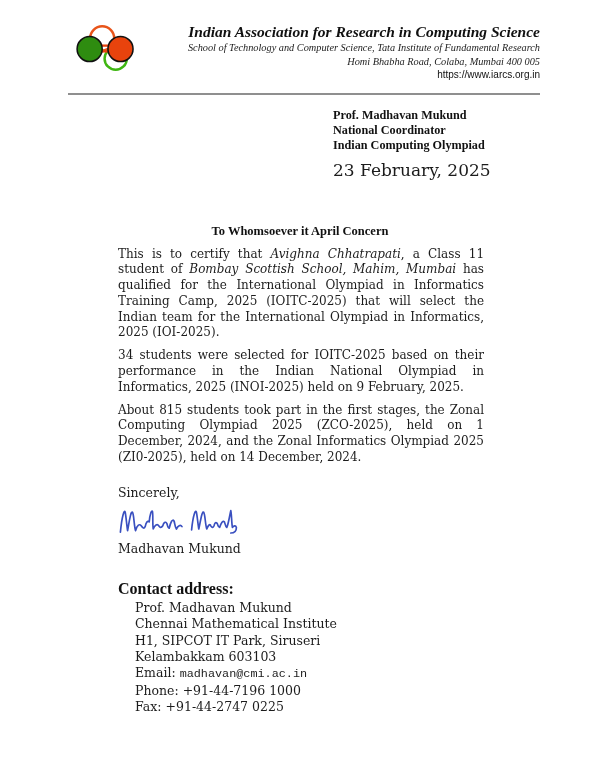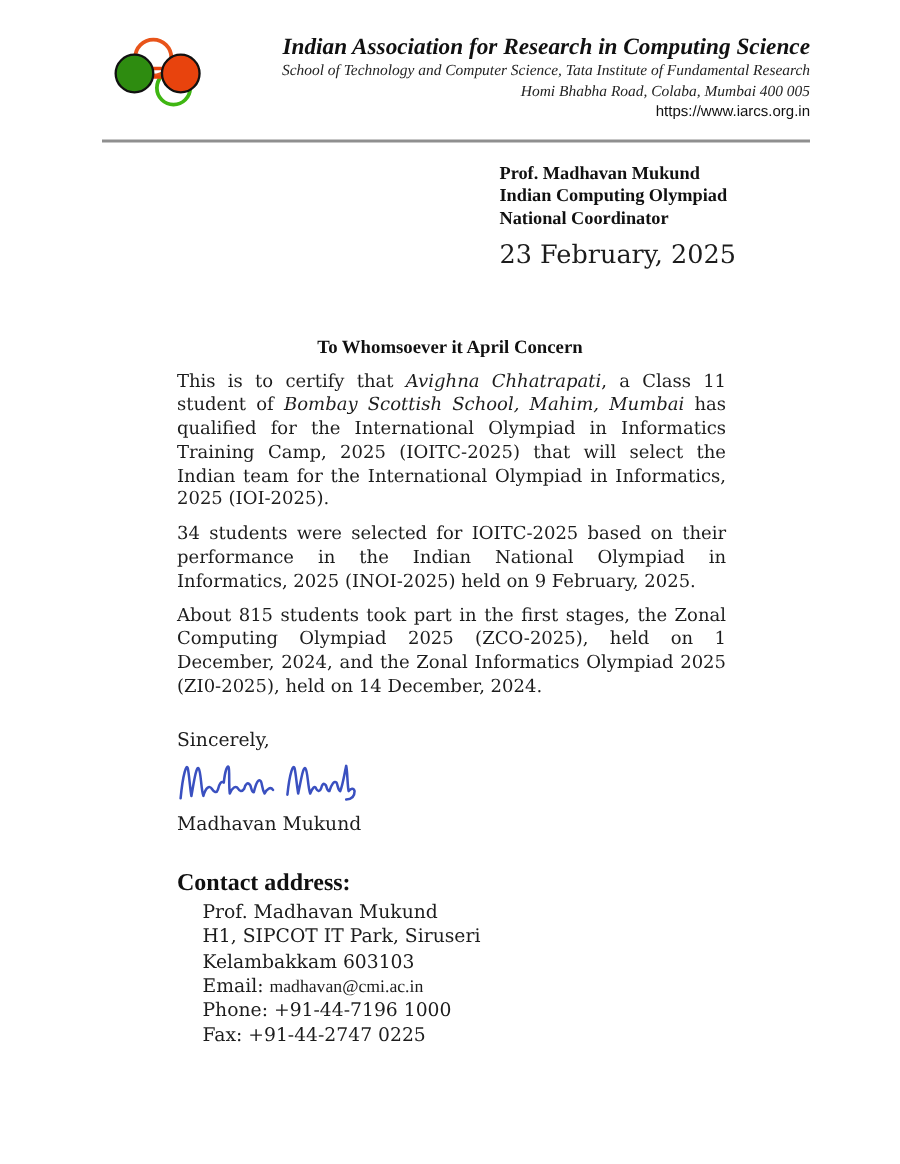--- a/index.html
+++ b/index.html
@@ -46,21 +46,21 @@
   .mono { font-family:"DejaVu Sans Mono", monospace; font-size:11.2px; }
   
   .closing { margin:19px 60px 0 118px; text-align:left; font-size:12.5px; }
   .sig-wrap { margin-top:1px; line-height:0; }
   .sig-wrap svg { width:120px; height:40px; display:inline-block; }
   .signatory { font-size:12.5px; margin-top:0; }
   
   .contact { margin:25px 0 0 118px; font-size:12.5px; line-height:16.3px; }
   .contact-heading { font-family:"Liberation Serif", serif; font-weight:bold; font-size:16px; color:#111; }
   .contact-lines { margin-left:17px; margin-top:3px; }
-  .sans { font-family:Liberation Serif, serif; font-size:11.8px; }
+  .sans { font-family:Liberation Mono, monospace; font-size:11.8px; }
 </style>
 </head>
 <body>
 
 <div class="page">
 
   <div class="header">
     <div class="logo">
       <svg viewBox="0 0 70 56" xmlns="http://www.w3.org/2000/svg">
         <circle cx="30" cy="17" r="12.5" fill="none" stroke="#e8541a" stroke-width="2.6"></circle>
@@ -76,22 +76,22 @@
       <div class="hdr-sub">School of Technology and Computer Science, Tata Institute of Fundamental Research</div>
       <div class="hdr-sub">Homi Bhabha Road, Colaba, Mumbai 400 005</div>
       <a class="hdr-url" href="#">https://www.iarcs.org.in</a>
     </div>
   </div>
 
   <hr class="rule">
 
   <div class="sender">
     <div>Prof. Madhavan Mukund</div>
+    <div>National Coordinator</div>
     <div>Indian Computing Olympiad</div>
-    <div>National Coordinator</div>
   </div>
   <div class="date">23 February, 2025</div>
 
   <div class="subject">To Whomsoever it April Concern</div>
 
   <div class="body">
     <p><span>This is to certify that </span><span class="ital">Avighna Chhatrapati</span><span>, a Class 11 student of </span><span class="ital">Bombay Scottish School, Mahim, Mumbai</span><span> has qualified for the International Olympiad in Informatics Training Camp, 2025 (IOITC-2025) that will select the Indian team for the International Olympiad in Informatics, 2025 (IOI-2025).</span></p>
     <p>34 students were selected for IOITC-2025 based on their performance in the Indian National Olympiad in Informatics, 2025 (INOI-2025) held on 9 February, 2025.</p>
     <p>About 815 students took part in the first stages, the Zonal Computing Olympiad 2025 (ZCO-2025), held on 1 December, 2024, and the Zonal Informatics Olympiad 2025 (ZI0-2025), held on 14 December, 2024.</p>
   </div>
@@ -106,20 +106,21 @@
         </g>
       </svg>
     </div>
     <div class="signatory">Madhavan Mukund</div>
   </div>
 
   <div class="contact">
     <div class="contact-heading">Contact address:</div>
     <div class="contact-lines">
       <div>Prof. Madhavan Mukund</div>
+      <div>Chennai Mathematical Institute</div>
       <div>H1, SIPCOT IT Park, Siruseri</div>
       <div>Kelambakkam 603103</div>
       <div><span>Email: </span><a class="sans" href="#" style="color:#1c1c1c; text-decoration:none;">madhavan@cmi.ac.in</a></div>
       <div><span>Phone: </span><span>+91-44-7196 1000</span></div>
       <div><span>Fax: </span><span>+91-44-2747 0225</span></div>
     </div>
   </div>
 
 </div>
 

